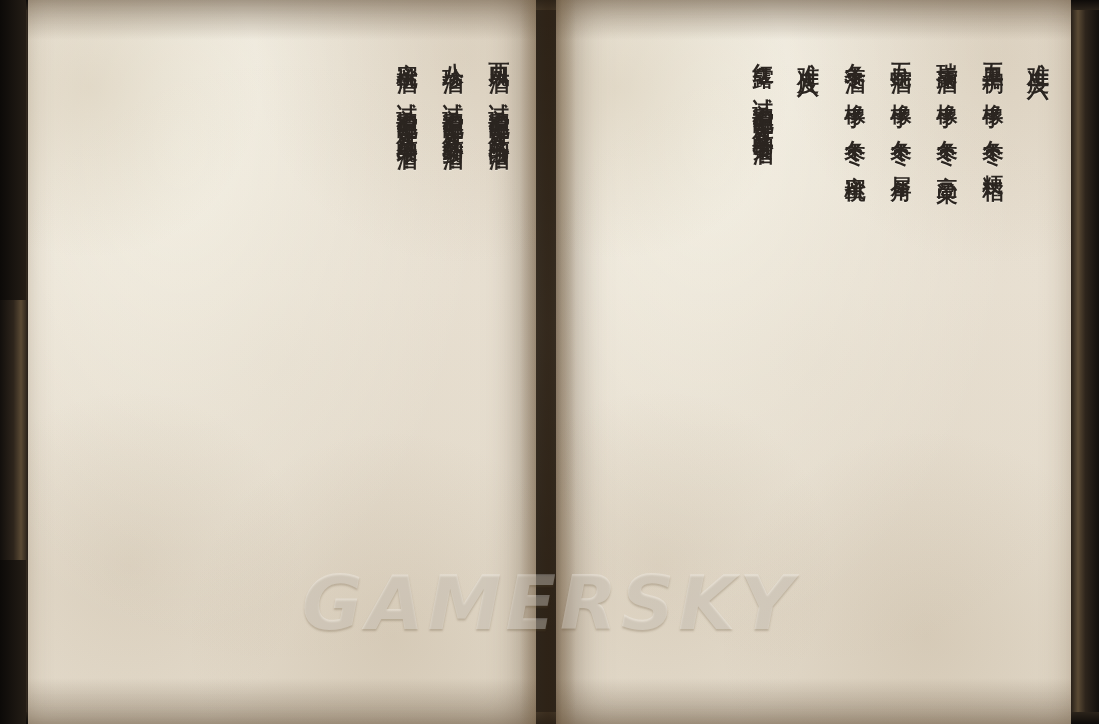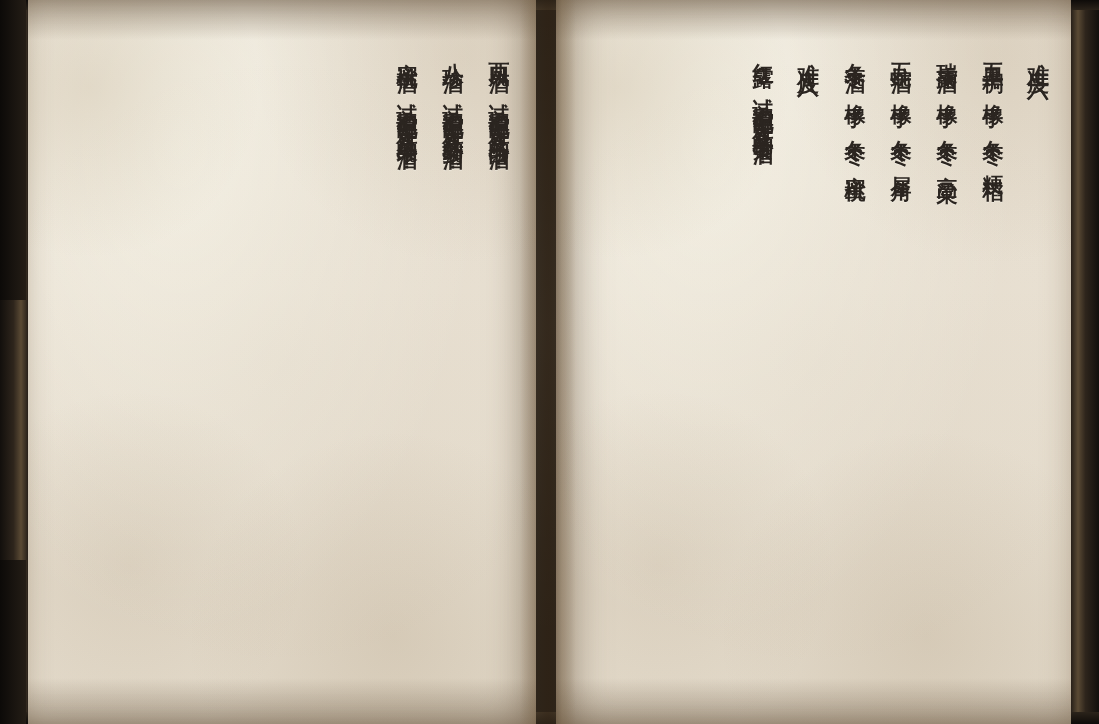--- a/index.html
+++ b/index.html
@@ -196,14 +196,15 @@
   <div class="col-area right-cols">
     <div class="vcol heading">难度六</div>
     <div class="vcol">五里稠：橡子＋冬枣＋粳稻</div>
     <div class="vcol">瑞露酒：橡子＋冬枣＋高粱</div>
     <div class="vcol">五蛇酒：橡子＋冬枣＋犀角</div>
     <div class="vcol">冬枣酒：橡子＋冬枣＋蜜桃</div>
     <div class="vcol heading">难度八</div>
     <div class="vcol">红露：试着调配难度八的黄酒？</div>
   </div>
 
+  <div class="watermark">GAMERSKY</div>
 
 </div>
 
 </body></html>

